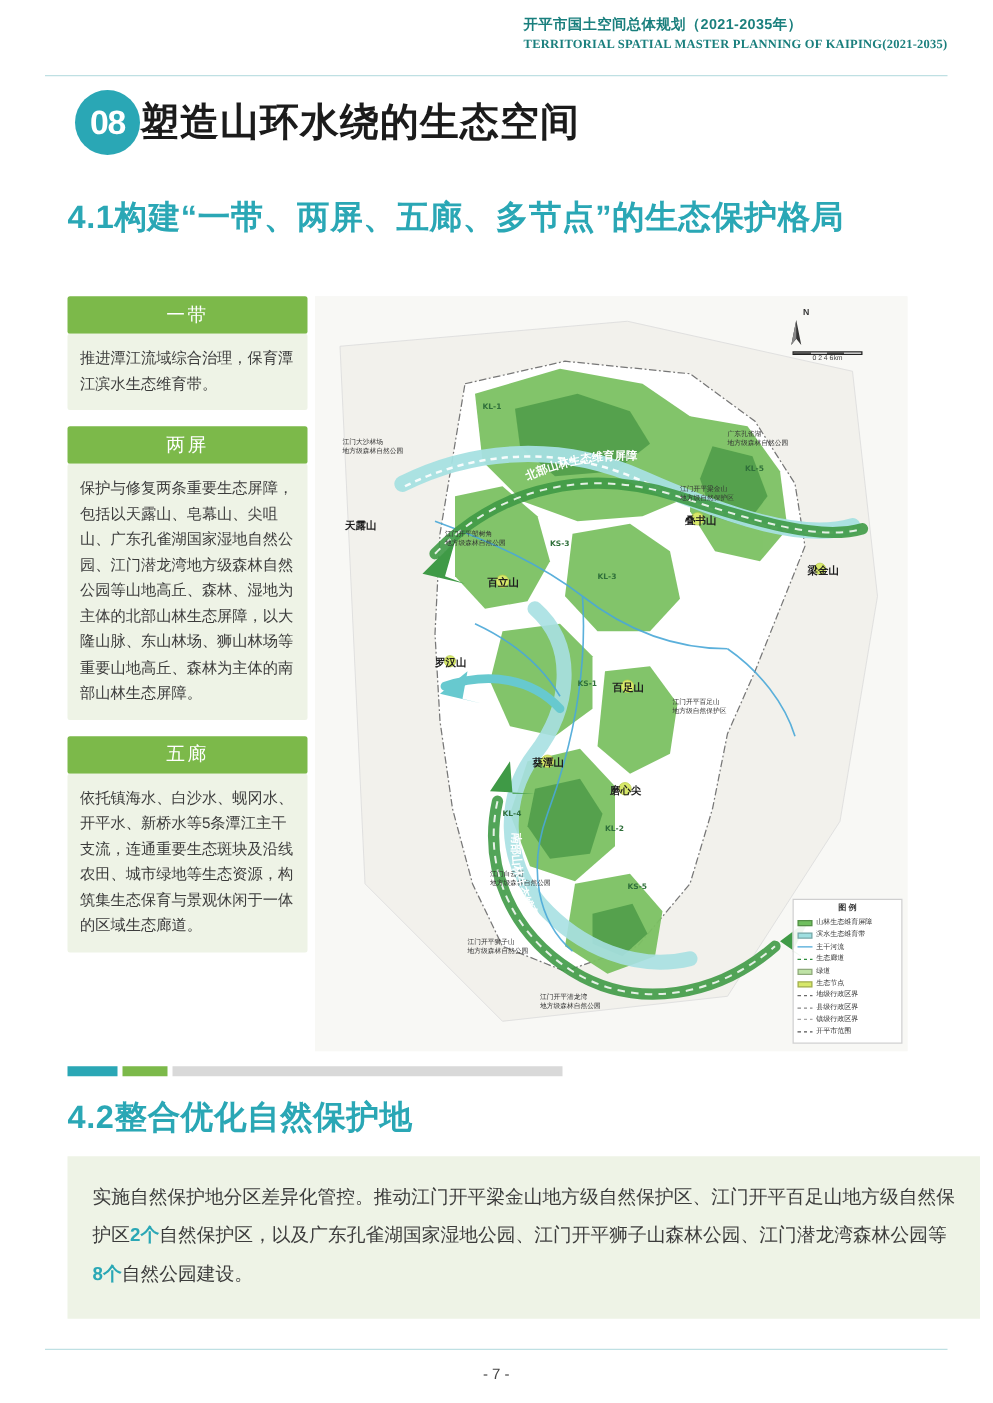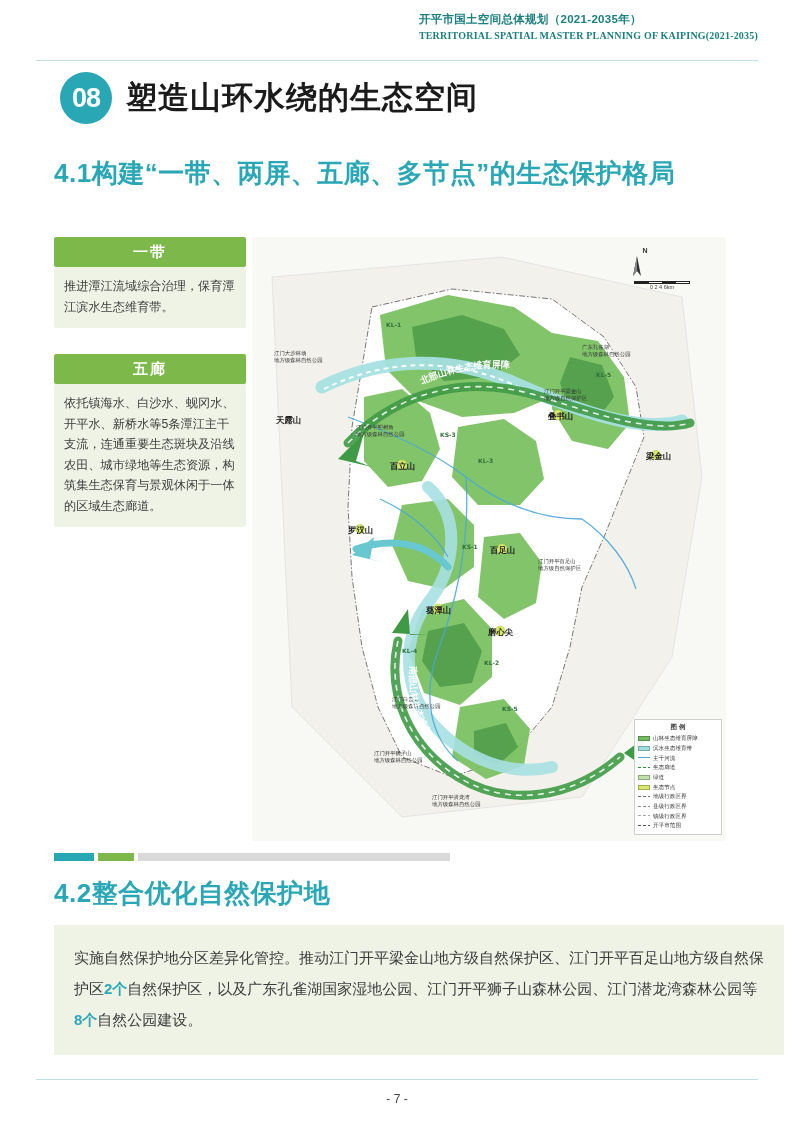--- a/index.html
+++ b/index.html
@@ -36,37 +36,36 @@
     display:flex; align-items:center;
   }
   .chapter-num {
     width:52px; height:52px; border-radius:50%;
     background:#2aa7b5; color:#fff;
     font-size:27px; font-weight:bold;
     display:flex; align-items:center; justify-content:center;
     letter-spacing:-1px;
   }
   .chapter-title {
-    margin-left:14px;
     font-size:31px; font-weight:bold; color:#1b1b1b;
     letter-spacing:1px;
   }
 
   
   .sec41 {
     position:absolute; top:155px; left:54px; width:670px;
     font-size:26px; font-weight:bold; color:#2aa7b5;
     line-height:1.45; letter-spacing:0.5px;
   }
 
   
   .leftcol { position:absolute; top:237px; left:54px; width:192px; }
   .tagbar {
     width:192px; height:30px; background:#7cb94a;
-    color:#fff; font-size:15px; font-weight:bold;
+    color:#fff; font-size:15px; font-weight:normal;
     display:flex; align-items:center; justify-content:center;
     border-radius:2px;
     letter-spacing:2px;
   }
   .cardbody {
     background:#eef3e6; padding:9px 10px 11px 10px;
     font-size:12.2px; line-height:1.68; color:#3c3c3c;
     border-radius:2px;
   }
   .gap { height:13px; }
@@ -141,20 +140,24 @@
   </div>
 
   <div class="sec41">4.1构建“一带、两屏、五廊、多节点”的生态保护格局</div>
 
   <div class="leftcol">
     <div>
       <div class="tagbar">一带</div>
       <div class="cardbody">推进潭江流域综合治理，保育潭江滨水生态维育带。</div>
     </div>
     <div class="gap"></div>
+    <div>
+      <div class="tagbar">两屏</div>
+      <div class="cardbody">保护与修复两条重要生态屏障，包括以天露山、皂幕山、尖咀山、广东孔雀湖国家湿地自然公园、江门潜龙湾地方级森林自然公园等山地高丘、森林、湿地为主体的北部山林生态屏障，以大隆山脉、东山林场、狮山林场等重要山地高丘、森林为主体的南部山林生态屏障。</div>
+    </div>
     <div class="gap"></div>
     <div>
       <div class="tagbar">五廊</div>
       <div class="cardbody">依托镇海水、白沙水、蚬冈水、开平水、新桥水等5条潭江主干支流，连通重要生态斑块及沿线农田、城市绿地等生态资源，构筑集生态保育与景观休闲于一体的区域生态廊道。</div>
     </div>
   </div>
 
   <div class="callout">
     <div class="tagbar">多节点</div>
     <div class="cardbody">维育叠书山、梁金山、百足山、罗汉山、百立山、葵潭磨心尖等山体以及湖泊、大中型水库等关键生态节点，推动市域生物多样性保育、水源涵养和水土保持，构建城市韧性生态系统。</div>

